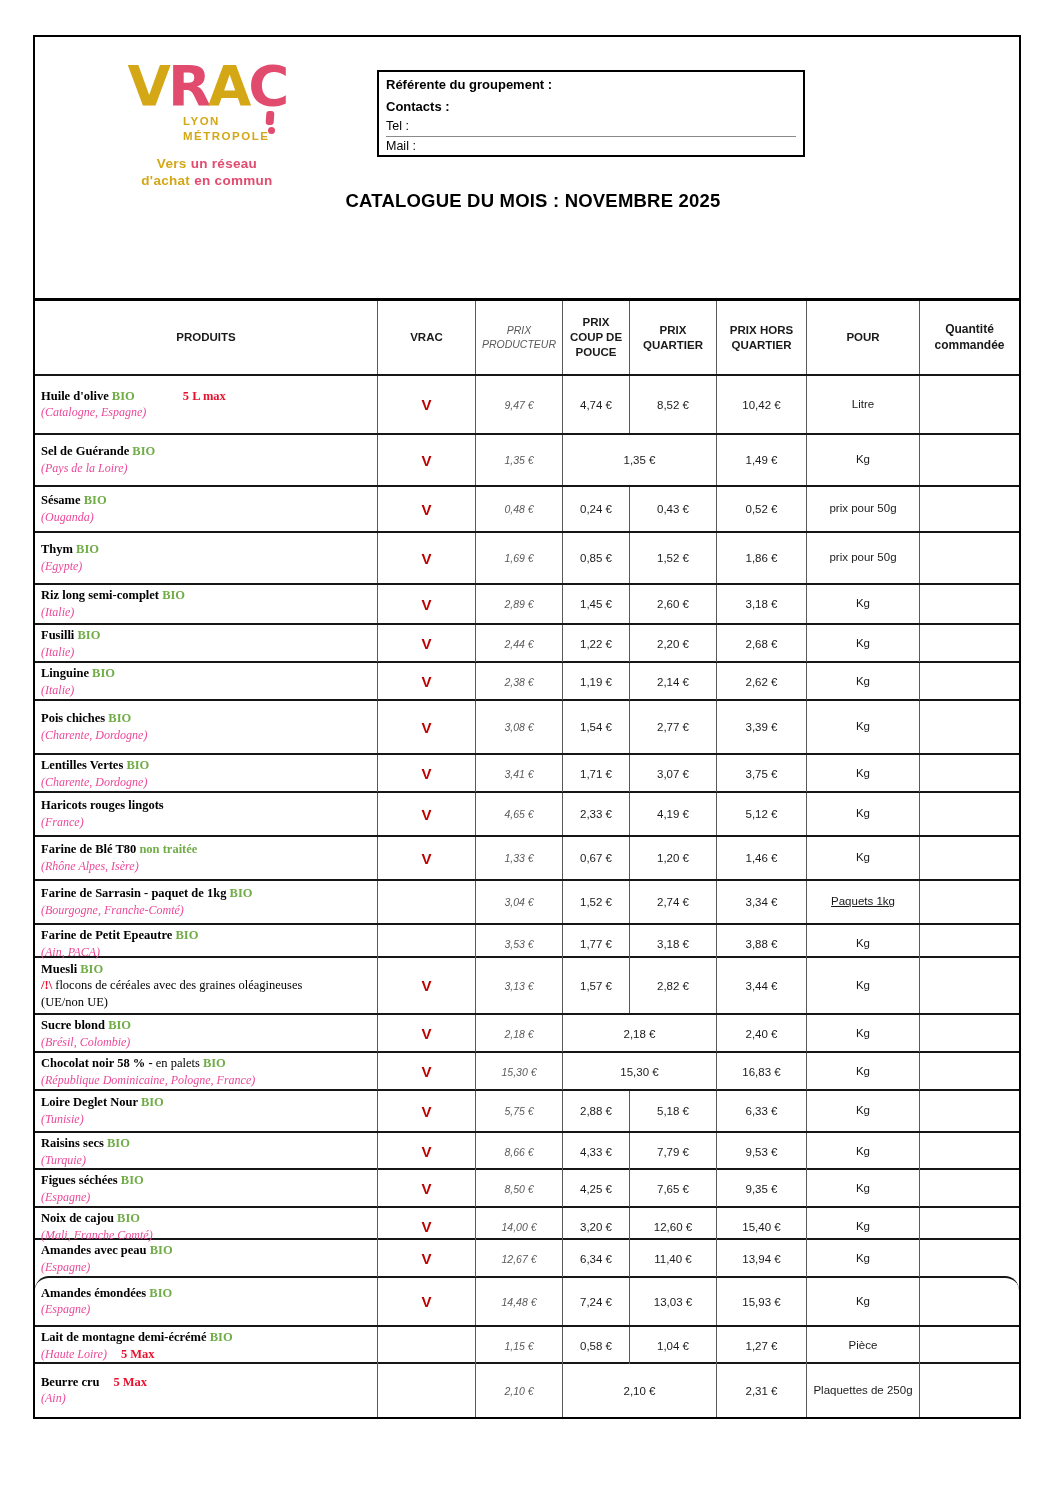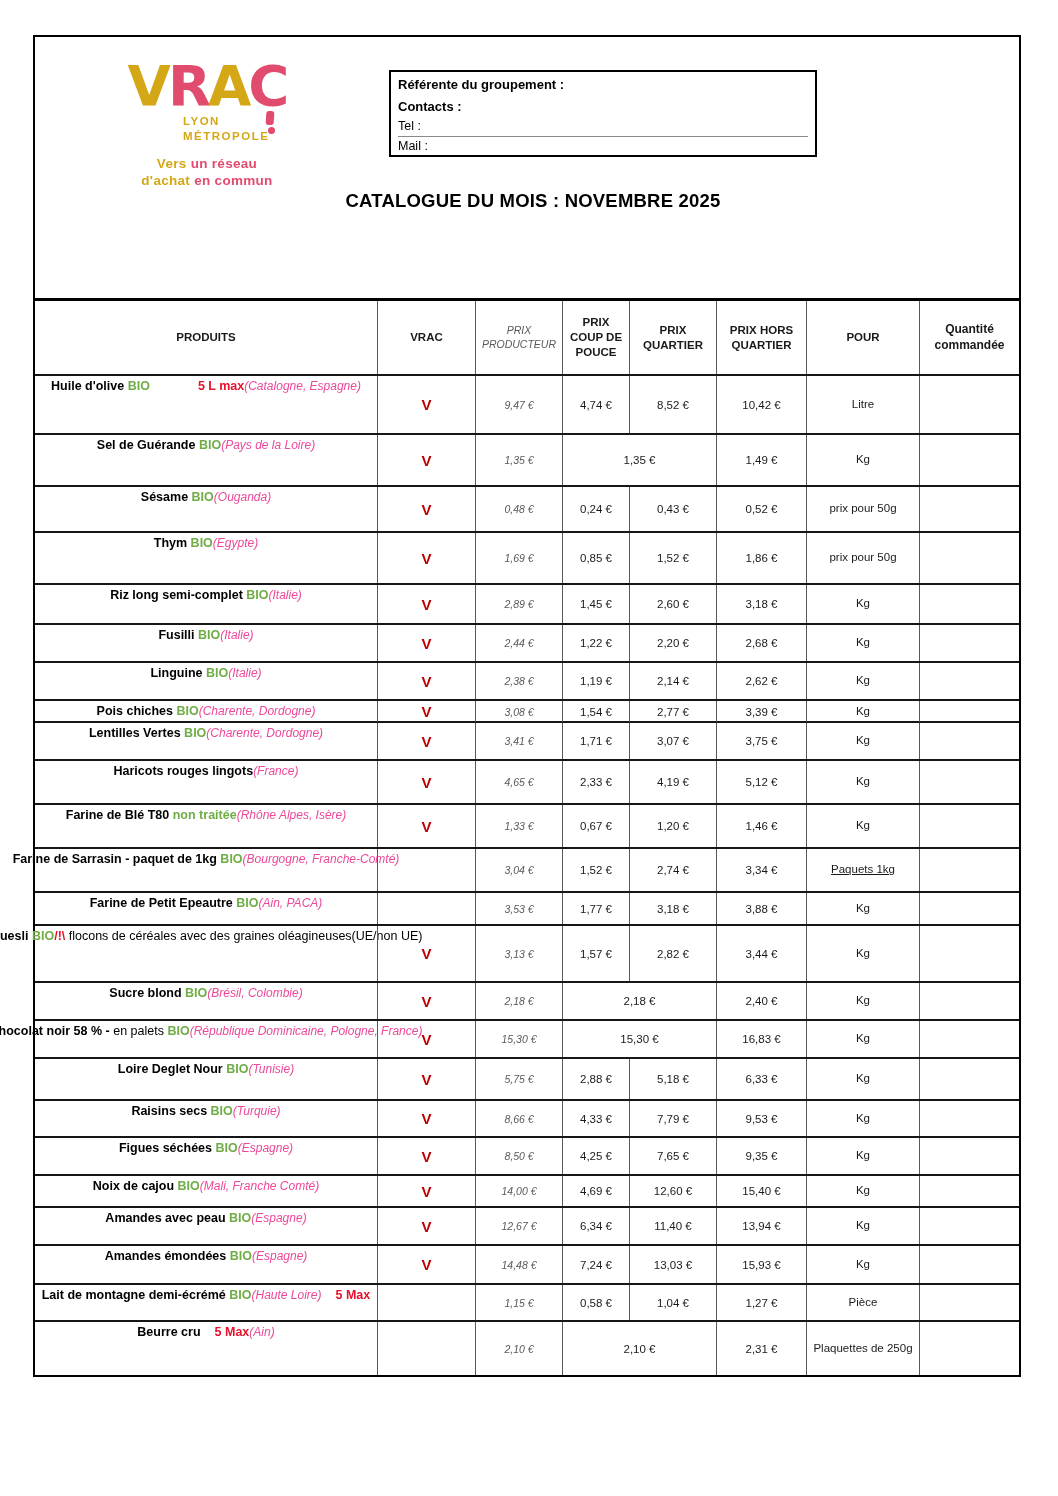--- a/index.html
+++ b/index.html
@@ -15,41 +15,41 @@
   .lg-gold{color:var(--brand_gold,#d4a717);}
   .lg-pink{color:var(--brand_pink,#e14b6e);}
   .c-mark{position:relative;display:inline-block;}
   .c-mark .ced-bar{position:absolute;left:18px;bottom:-13px;width:8px;height:14px;
                    background:var(--brand_pink,#e14b6e);border-radius:3px;transform:rotate(4deg);}
   .c-mark .ced-dot{position:absolute;left:20px;bottom:-22px;width:7px;height:7px;
                    background:var(--brand_pink,#e14b6e);border-radius:50%;}
   .logo-sub{margin-top:2px;margin-left:96px;text-align:left;color:var(--brand_gold,#d4a717);
             font-weight:700;font-size:11.5px;letter-spacing:1.5px;line-height:1.3;}
   .logo-tag{margin-top:12px;font-weight:700;font-size:13.5px;line-height:1.25;letter-spacing:.3px;}
-  .contact-box{position:absolute;left:354px;top:33px;width:428px;border:2px solid #000;
+  .contact-box{position:absolute;left:342px;top:33px;width:428px;border:2px solid #000;
                box-sizing:border-box;background:#fff;padding:1px 7px 0;}
   .cb-row{font-size:13px;line-height:1;padding:5px 0 4px;}
   .cb-bold{font-weight:700;}
   .cb-line{border-bottom:1px solid #8a8a8a;padding:3px 0 3px;font-size:12.5px;}
   .cb-last{padding:3px 0 3px;font-size:12.5px;}
   .title{position:absolute;left:12px;right:0;top:153px;text-align:center;
          font-size:18.5px;font-weight:700;letter-spacing:.2px;}
   
   .t-row{display:grid;grid-template-columns:342px 98px 87px 67px 87px 90px 113px 1fr;
          box-sizing:border-box;}
   .cell{display:flex;align-items:center;justify-content:center;box-sizing:border-box;
         font-size:11.5px;color:#1a1a1a;text-align:center;padding:2px 3px;}
   .cell + .cell{border-left:1px solid #595959;}
   .t-head{height:78px;border-top:3px solid #000;border-bottom:2px solid #161616;}
   .hc{font-weight:700;font-size:11.5px;line-height:1.3;}
   .hc-prod{font-style:italic;font-weight:400;color:#595959;font-size:10.5px;}
   .hc-qty{font-weight:600;font-size:12px;}
   #rows .t-row + .t-row{border-top:2px solid #161616;}
-  .product{flex-direction:row;align-items:flex-start;justify-content:center;
-           text-align:left;padding:2px 6px;}
+  .product{flex-direction:column;align-items:flex-start;justify-content:center;
+           text-align:left;padding:2px 6px;font-family:Liberation Serif, serif;}
   .pl{line-height:1.32;font-size:12.5px;white-space:nowrap;}
   .s-b{font-weight:700;color:#000;}
   .s-p{font-weight:400;color:#000;}
   .s-g{font-weight:700;color:var(--bio_green,#70ad47);}
   .s-r{font-weight:700;color:var(--note_red,#e8112d);}
   .s-rg{font-weight:700;color:var(--note_red,#e8112d);margin-left:48px;}
   .s-rs{font-weight:700;color:var(--note_red,#e8112d);margin-left:14px;}
   .s-i{font-style:italic;font-weight:400;color:#ec4899;font-size:12px;}
   .vrac{font-weight:800;font-size:15px;color:var(--check_red,#c00000);}
   .prod-price{font-style:italic;color:#595959;font-size:10.5px;text-align:center;}
@@ -196,21 +196,21 @@
             <div class="cell vrac">V</div>
             <div class="cell prod-price">2,38 €</div>
             <div class="cell coup">1,19 €</div>
             <div class="cell quart">2,14 €</div>
             <div class="cell hors">2,62 €</div>
             <div class="cell pour">
               <span class="pv">Kg</span>
             </div>
             <div class="cell qty"></div>
           </div>
-          <div class="t-row" style="height: 22px;">
+          <div class="t-row" style="height: 54px;">
             <div class="cell product">
               <div class="pl"><span class="s-b">Pois chiches </span><span class="s-g">BIO</span></div>
               <div class="pl"><span class="s-i">(Charente, Dordogne)</span></div>
             </div>
             <div class="cell vrac">V</div>
             <div class="cell prod-price">3,08 €</div>
             <div class="cell coup">1,54 €</div>
             <div class="cell quart">2,77 €</div>
             <div class="cell hors">3,39 €</div>
             <div class="cell pour">
@@ -382,21 +382,21 @@
             </div>
             <div class="cell qty"></div>
           </div>
           <div class="t-row" style="height: 32px;">
             <div class="cell product">
               <div class="pl"><span class="s-b">Noix de cajou </span><span class="s-g">BIO</span></div>
               <div class="pl"><span class="s-i">(Mali, Franche Comté)</span></div>
             </div>
             <div class="cell vrac">V</div>
             <div class="cell prod-price">14,00 €</div>
-            <div class="cell coup">4,69 €</div>
+            <div class="cell coup">3,20 €</div>
             <div class="cell quart">12,60 €</div>
             <div class="cell hors">15,40 €</div>
             <div class="cell pour">
               <span class="pv">Kg</span>
             </div>
             <div class="cell qty"></div>
           </div>
           <div class="t-row" style="height: 38px;">
             <div class="cell product">
               <div class="pl"><span class="s-b">Amandes avec peau </span><span class="s-g">BIO</span></div>
@@ -405,21 +405,21 @@
             <div class="cell vrac">V</div>
             <div class="cell prod-price">12,67 €</div>
             <div class="cell coup">6,34 €</div>
             <div class="cell quart">11,40 €</div>
             <div class="cell hors">13,94 €</div>
             <div class="cell pour">
               <span class="pv">Kg</span>
             </div>
             <div class="cell qty"></div>
           </div>
-          <div class="t-row" style="height: 39px;">
+          <div class="t-row" style="height: 49px; border-radius: 14px;">
             <div class="cell product">
               <div class="pl"><span class="s-b">Amandes émondées </span><span class="s-g">BIO</span></div>
               <div class="pl"><span class="s-i">(Espagne)</span></div>
             </div>
             <div class="cell vrac">V</div>
             <div class="cell prod-price">14,48 €</div>
             <div class="cell coup">7,24 €</div>
             <div class="cell quart">13,03 €</div>
             <div class="cell hors">15,93 €</div>
             <div class="cell pour">

